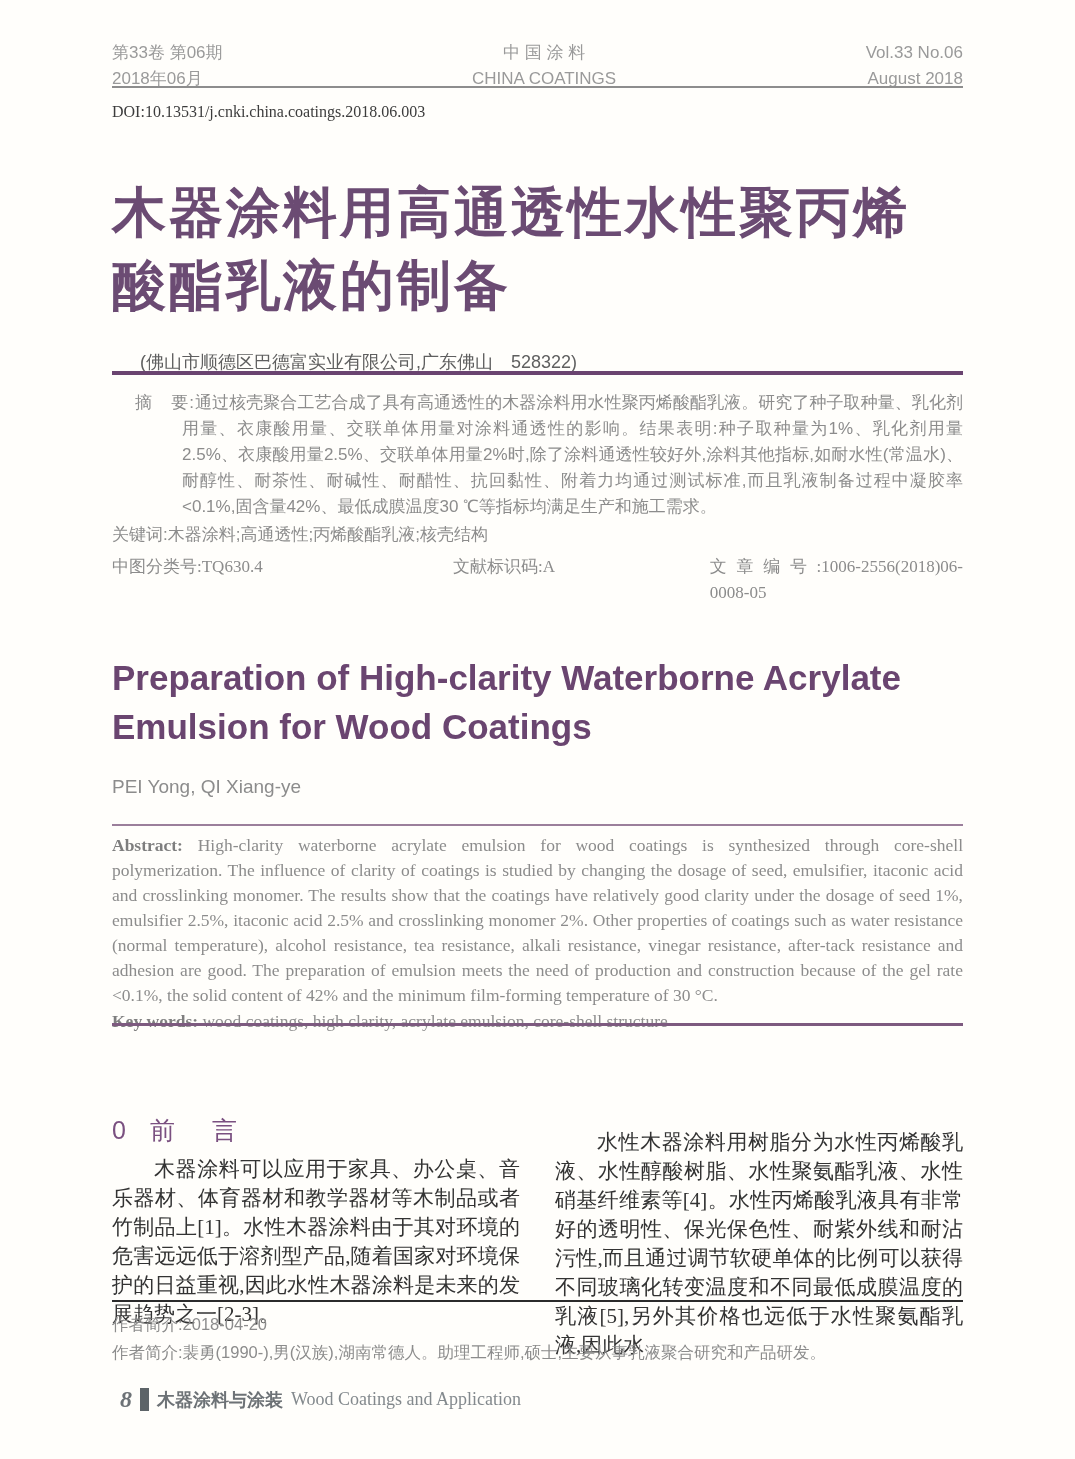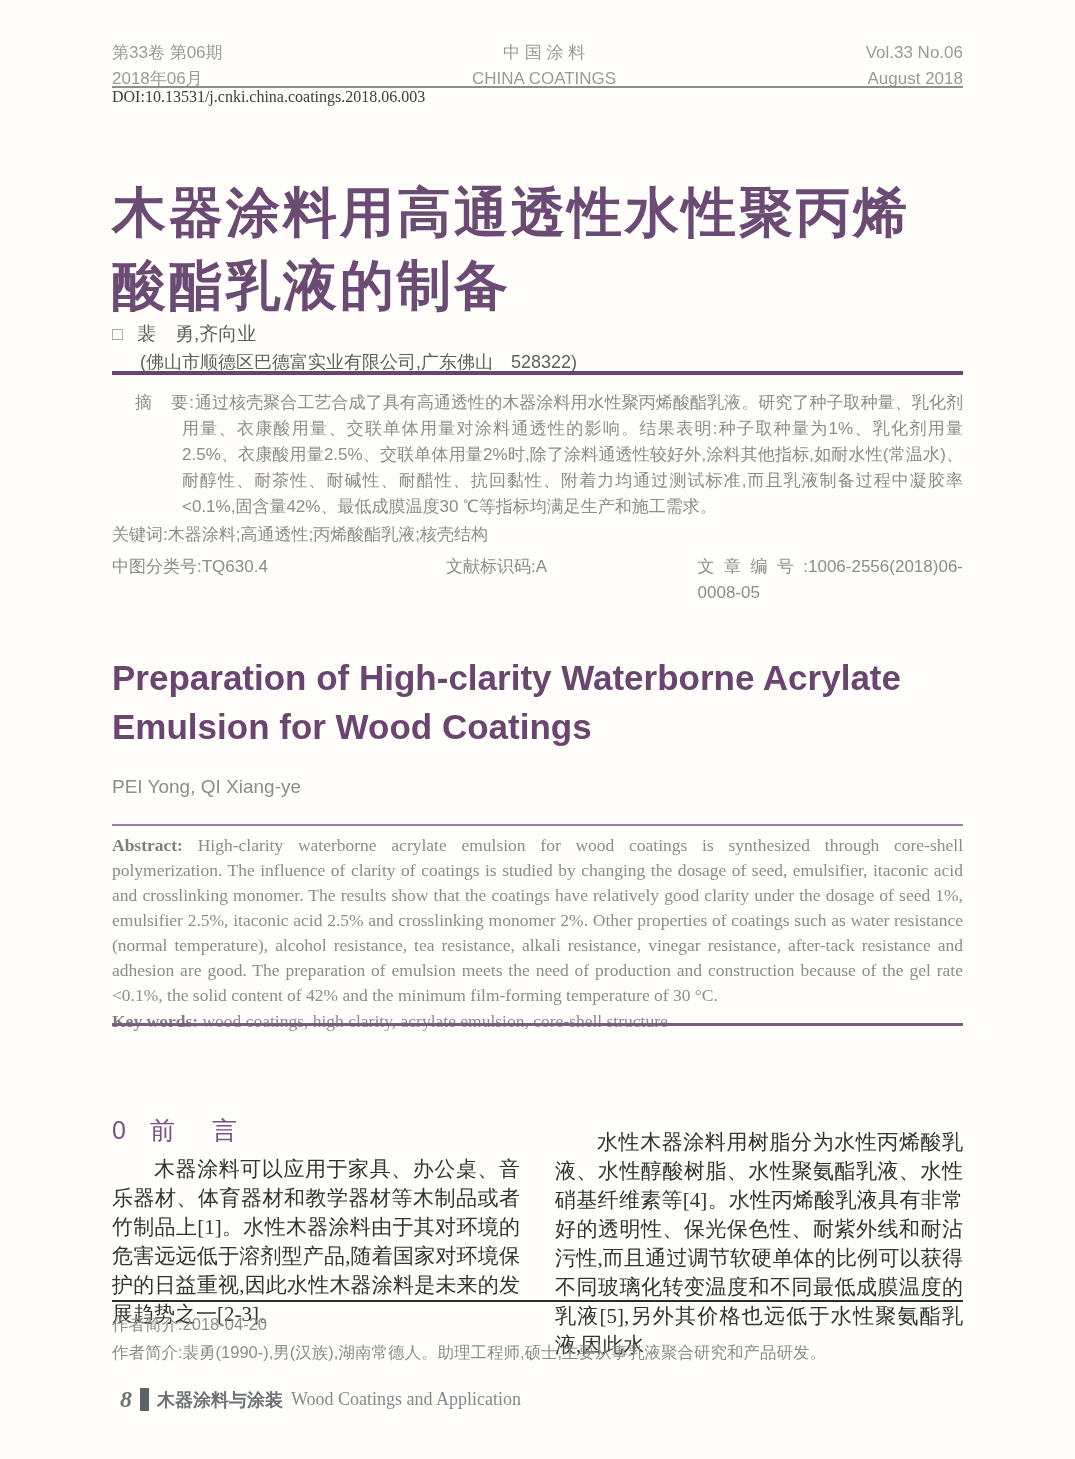--- a/index.html
+++ b/index.html
@@ -12,36 +12,36 @@
     overflow:hidden;
   }
   .abs { position:absolute; left:112px; width:851px; }
 
   
   .header-row { top:40px; display:flex; justify-content:space-between; align-items:flex-start;
                 color:#9a9a9a; font-size:17px; line-height:26px; }
   .header-col.center { text-align:center; }
   .header-col.right  { text-align:right; }
   .header-rule { top:86px; height:2px; background:#8d8d8d; }
-  .doi { top:88px; color:#3c3c3c; font-size:16px; font-family:"Liberation Serif", serif; }
+  .doi { top:103px; color:#3c3c3c; font-size:16px; font-family:"Liberation Serif", serif; }
 
   
   .cn-title { top:176px; color:#6b4b73; font-size:54px; font-weight:800;
               line-height:73px; letter-spacing:3px; }
   .cn-authors { top:321px; color:#5f5f5f; font-size:19px; }
   .cn-authors .bullet { color:#8f8f8f; margin-right:14px; font-size:18px; }
   .cn-affil { top:350px; left:140px; color:#5f5f5f; font-size:18px; }
   .rule-purple-thick { top:371px; height:4px; background:#6a4470; }
 
   
   .cn-abstract { top:390px; color:#8c8c8c; font-size:17px; line-height:26px; text-align:justify; }
   .cn-abstract .hang { padding-left:70px; text-indent:-70px; }
   .cn-abstract .label { letter-spacing:1px;margin-left:23px; }
   .cn-keywords { margin-top:2px; }
-  .cn-meta-row { margin-top:6px; display:flex; }
+  .cn-meta-row { margin-top:6px; display:flex;font-family:Liberation Serif, serif; }
   .cn-meta-row .m1 { width:365px; }
   .cn-meta-row .m2 { width:275px; }
 
   
   .en-title { top:653px; color:#6a4570; font-size:35px; font-weight:800;
               line-height:49px; letter-spacing:0px; }
   .en-authors { top:760px; color:#8c8c8c; font-size:19px;margin-top:16px; }
   .en-affil { top:789px; color:#8c8c8c; font-size:17px; font-style:italic;
               font-family:"Liberation Serif", serif; }
   .rule-en { top:824px; height:2px; background:#9b7f9b; }
@@ -92,23 +92,20 @@
     </div>
     <div class="header-col right">
       <div>Vol.33 No.06</div>
       <div>August 2018</div>
     </div>
   </div>
   <div class="abs header-rule"></div>
   <div class="abs doi">DOI:10.13531/j.cnki.china.coatings.2018.06.003</div>
 
   <h1 class="abs cn-title">木器涂料用高通透性水性聚丙烯酸酯乳液的制备</h1>
-  <div class="abs cn-authors">
-    <span class="bullet">□</span><span>裴　勇,齐向业</span>
-  </div>
   <div class="abs cn-affil">(佛山市顺德区巴德富实业有限公司,广东佛山　528322)</div>
   <div class="abs rule-purple-thick"></div>
 
   <div class="abs cn-abstract">
     <p class="hang"><span class="label">摘　要:</span><span>通过核壳聚合工艺合成了具有高通透性的木器涂料用水性聚丙烯酸酯乳液。研究了种子取种量、乳化剂用量、衣康酸用量、交联单体用量对涂料通透性的影响。结果表明:种子取种量为1%、乳化剂用量2.5%、衣康酸用量2.5%、交联单体用量2%时,除了涂料通透性较好外,涂料其他指标,如耐水性(常温水)、耐醇性、耐茶性、耐碱性、耐醋性、抗回黏性、附着力均通过测试标准,而且乳液制备过程中凝胶率&lt;0.1%,固含量42%、最低成膜温度30 ℃等指标均满足生产和施工需求。</span></p>
     <p class="cn-keywords"><span>关键词:</span><span>木器涂料;高通透性;丙烯酸酯乳液;核壳结构</span></p>
     <div class="cn-meta-row">
       <span class="m1"><span>中图分类号:</span><span>TQ630.4</span></span>
       <span class="m2"><span>文献标识码:</span><span>A</span></span>
       <span class="m3"><span>文章编号:</span><span>1006-2556(2018)06-0008-05</span></span>

